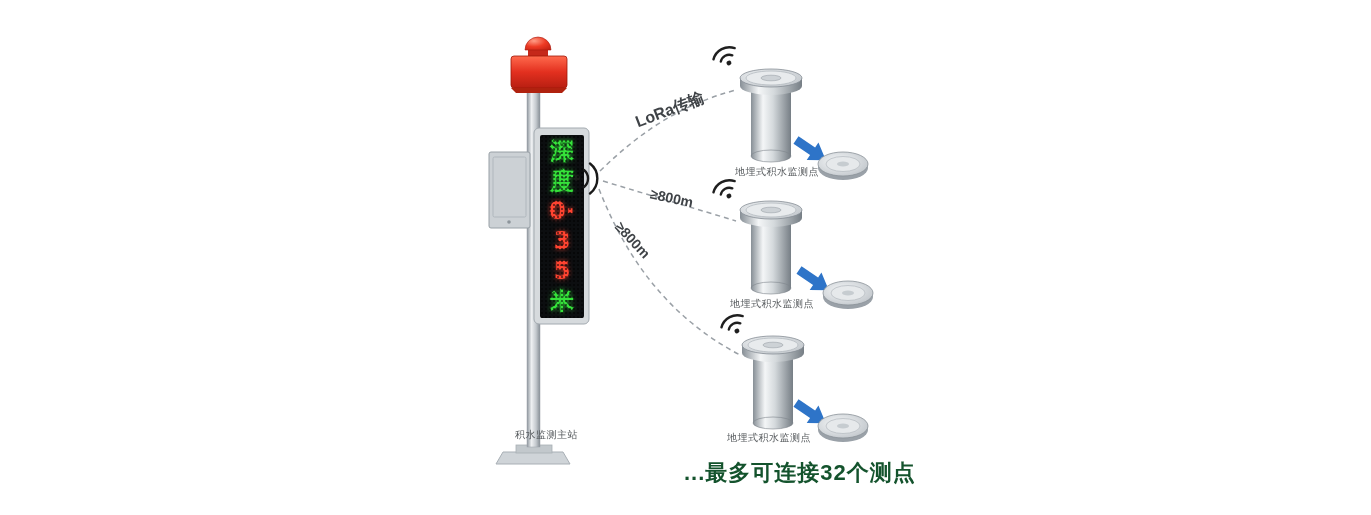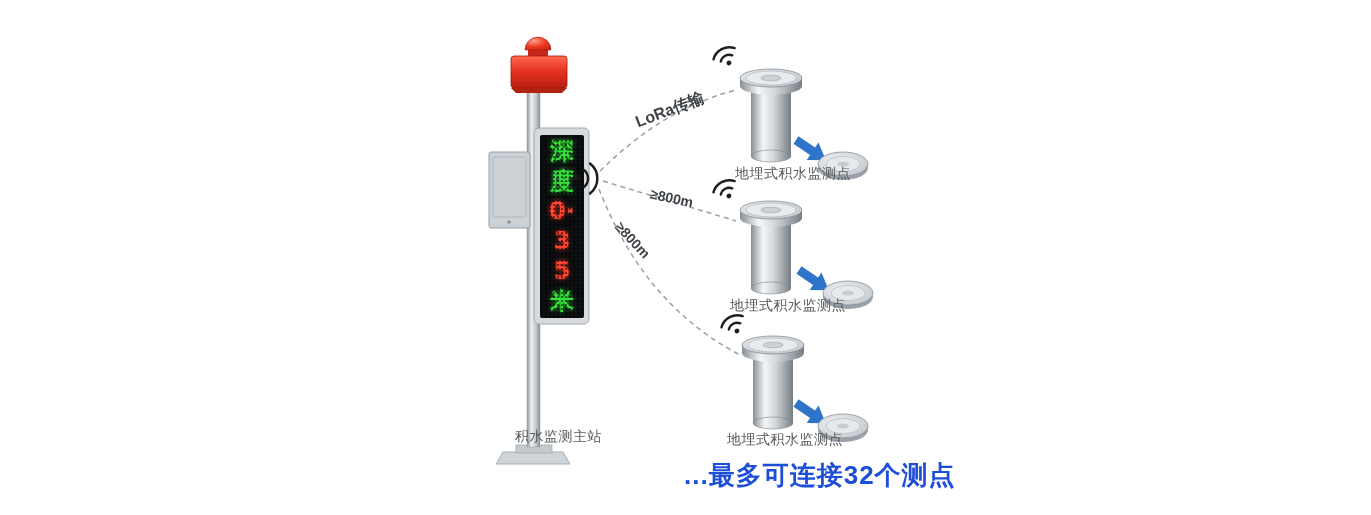--- a/index.html
+++ b/index.html
@@ -5,38 +5,38 @@
   * { margin:0; padding:0; box-sizing:border-box; }
   html,body { background:#ffffff; }
   body { font-family:"Liberation Sans","DejaVu Sans",sans-serif; }
   .canvas {
     position:relative; width:1371px; height:515px;
     background:#ffffff; overflow:hidden;
   }
   .canvas svg.scene { position:absolute; left:0; top:0; }
 
   .small-label {
-    position:absolute; font-size:14px; color:#55595c; white-space:nowrap;
+    position:absolute; font-size:10px; color:#55595c; white-space:nowrap;
     letter-spacing:.5px;
   }
   .station-label  { left:515px; top:428px; }
   .sensor-label-0 { left:735px; top:165px; }
   .sensor-label-1 { left:730px; top:297px; }
   .sensor-label-2 { left:727px; top:431px; }
 
   .link-label {
     position:absolute; font-weight:bold; color:#3f4347; white-space:nowrap;
   }
   .link-0 { left:634px; top:100px; font-size:16px; transform:rotate(-21deg); }
   .link-1 { left:650px; top:190px; font-size:14px; transform:rotate(12deg); }
   .link-2 { left:611px; top:232px; font-size:14px; transform:rotate(47deg); }
 
   .footer-text {
     position:absolute; left:684px; top:458px;
-    font-size:26px; font-weight:600; color:#1d4ed8; letter-spacing:1px;
+    font-size:22px; font-weight:600; color:#14532d; letter-spacing:1px;
   }
 
   .led-display {
     position:absolute; left:540px; top:135px; width:44px; height:183px;
     display:flex; flex-direction:column; justify-content:space-between;
     align-items:center; padding:3px 0; overflow:hidden;
   }
   .led-display::after {
     content:""; position:absolute; inset:0; pointer-events:none;
     background-image:radial-gradient(rgba(0,0,0,.5) 1px, transparent 1.3px);

